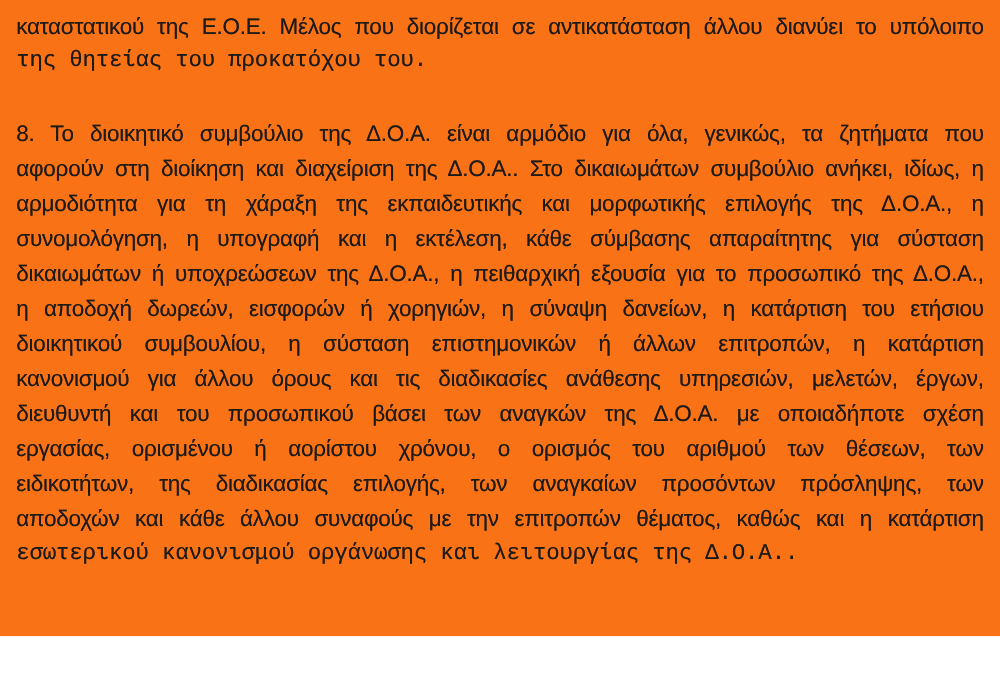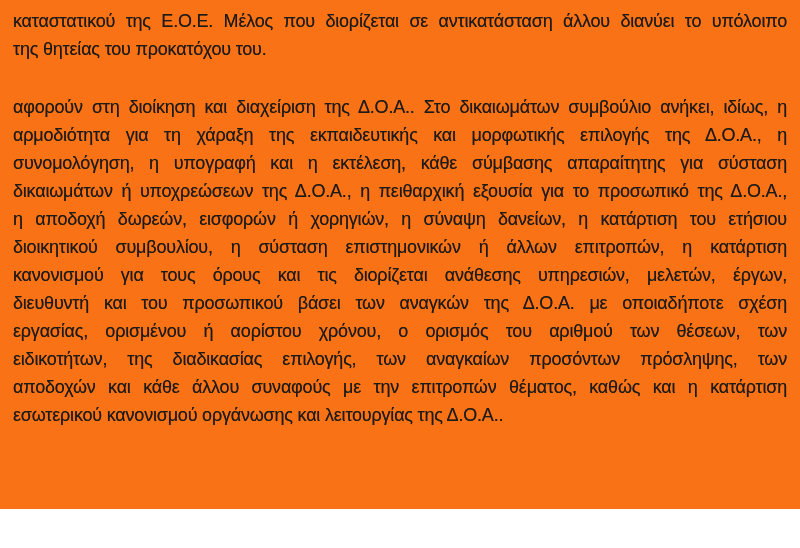--- a/index.html
+++ b/index.html
@@ -31,40 +31,42 @@
     height: 28px;
     text-align: justify;
     text-align-last: justify;
     white-space: nowrap;
     overflow: hidden;
     
     text-shadow: 0 0 0.45px rgba(0,0,0,0.55);
   }
   .line.last {
     text-align-last: left;
+    font-family: Liberation Mono, monospace;
   }
 </style>
 </head>
 <body>
 
 <div class="page">
 
   <div class="para">
     <div class="line">καταστατικού της Ε.Ο.Ε. Μέλος που διορίζεται σε αντικατάσταση άλλου διανύει το υπόλοιπο</div>
     <div class="line last">της θητείας του προκατόχου του.</div>
   </div>
 
   <div class="para">
+    <div class="line">8. Το διοικητικό συμβούλιο της Δ.Ο.Α. είναι αρμόδιο για όλα, γενικώς, τα ζητήματα που</div>
     <div class="line">αφορούν στη διοίκηση και διαχείριση της Δ.Ο.Α.. Στο δικαιωμάτων συμβούλιο ανήκει, ιδίως, η</div>
     <div class="line">αρμοδιότητα για τη χάραξη της εκπαιδευτικής και μορφωτικής επιλογής της Δ.Ο.Α., η</div>
     <div class="line">συνομολόγηση, η υπογραφή και η εκτέλεση, κάθε σύμβασης απαραίτητης για σύσταση</div>
     <div class="line">δικαιωμάτων ή υποχρεώσεων της Δ.Ο.Α., η πειθαρχική εξουσία για το προσωπικό της Δ.Ο.Α.,</div>
     <div class="line">η αποδοχή δωρεών, εισφορών ή χορηγιών, η σύναψη δανείων, η κατάρτιση του ετήσιου</div>
     <div class="line">διοικητικού συμβουλίου, η σύσταση επιστημονικών ή άλλων επιτροπών, η κατάρτιση</div>
-    <div class="line">κανονισμού για τους όρους και τις διορίζεται ανάθεσης υπηρεσιών, μελετών, έργων,</div>
+    <div class="line">κανονισμού για άλλου όρους και τις διαδικασίες ανάθεσης υπηρεσιών, μελετών, έργων,</div>
     <div class="line">διευθυντή και του προσωπικού βάσει των αναγκών της Δ.Ο.Α. με οποιαδήποτε σχέση</div>
     <div class="line">εργασίας, ορισμένου ή αορίστου χρόνου, ο ορισμός του αριθμού των θέσεων, των</div>
     <div class="line">ειδικοτήτων, της διαδικασίας επιλογής, των αναγκαίων προσόντων πρόσληψης, των</div>
     <div class="line">αποδοχών και κάθε άλλου συναφούς με την επιτροπών θέματος, καθώς και η κατάρτιση</div>
     <div class="line last">εσωτερικού κανονισμού οργάνωσης και λειτουργίας της Δ.Ο.Α..</div>
   </div>
 
 </div>
 
 </body></html>

